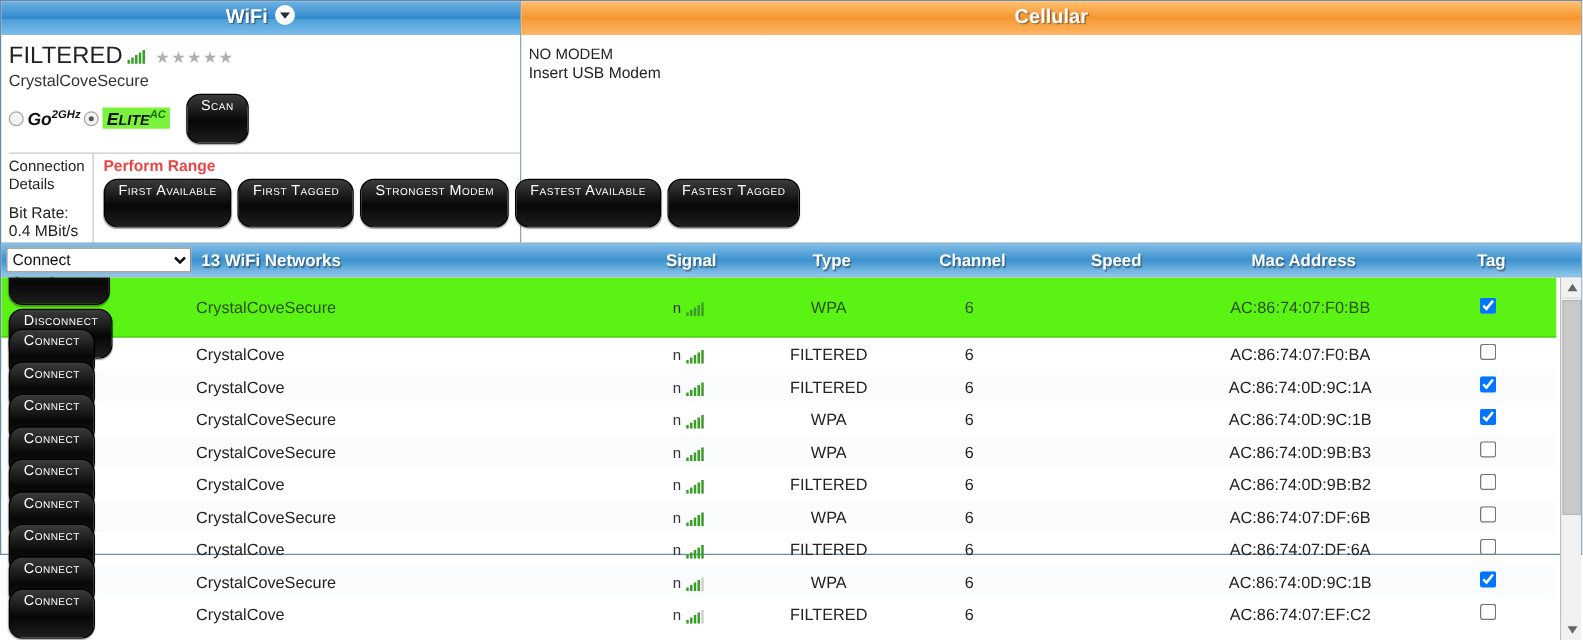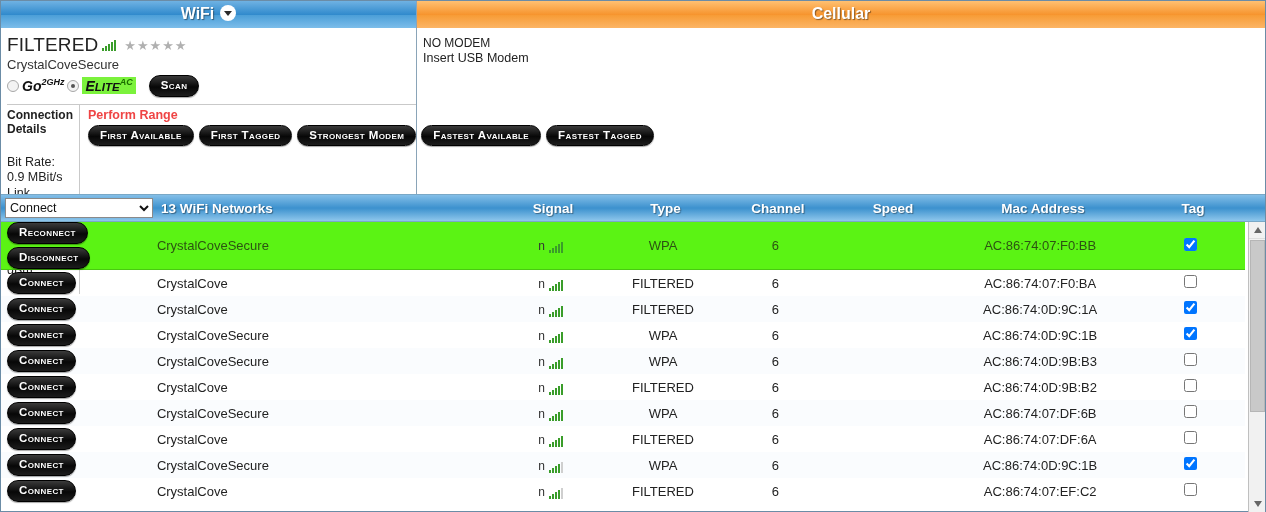--- a/index.html
+++ b/index.html
@@ -3,21 +3,21 @@
 <meta charset="utf-8">
 <style>
   * { box-sizing: border-box; margin: 0; padding: 0; }
   html, body {
     width: 1266px; height: 512px;
     font-family: "Liberation Sans", sans-serif;
     background: #ffffff;
     overflow: hidden;
   }
   #app {
-    width: 1266px; height: 512px;
+    width: 1266px; height: 444px;
     position: relative;
     border: 1px solid #6b8ca6;
     background: #fff;
   }
 
   
   .panels { display: flex; width: 100%; height: 193px; }
   .panel { position: relative; }
   .panel.wifi     { width: 416px; border-right: 1px solid #8aa4b8; }
   .panel.internet { width: 415px; border-right: 1px solid #8aa4b8; }
@@ -65,33 +65,33 @@
   }
   .brand { font-size: 14px; font-style: italic; font-weight: bold; color: #111; }
   .brand sup { font-size: 9px; font-style: italic; }
   .brand.elite { background: #7bf23c; padding: 0 3px; }
   .brand.elite sup { color: #1b6f00; }
 
   .pill {
     display: inline-block;
     background: linear-gradient(180deg,#3b3b3b 0%,#070707 55%,#1d1d1d 100%);
     color: #fff; border-radius: 11px;
-    font-size: 11.5px; font-variant: small-caps; font-weight: bold;
+    font-size: 11.5px; font-variant: small-caps; font-weight: normal;
     letter-spacing: .4px;
-    padding: 3px 11px 4px;
+    padding: 3px 11px 22px;
     border: 1px solid #000;
     box-shadow: 0 1px 1px rgba(0,0,0,.35);
     white-space: nowrap;
     line-height: 1.1;
   }
   .scan-pill { margin-left: 10px; }
 
   .split { display: flex; margin-top: 7px; border-top: 1px solid #c9c9c9; }
   .details { width: 140px; padding: 3px 6px 0 0; border-right: 1px solid #c9c9c9; min-height: 88px;}
-  .details h4 { font-size: 12px; font-weight: bold; color: #222; margin-bottom: 19px;}
+  .details h4 { font-size: 12px; font-weight: normal; color: #222; margin-bottom: 9px;}
   .details div { font-size: 12.5px; color: #222; line-height: 15.5px; }
 
   .range { padding: 3px 0 0 8px; }
   .range h4 { font-size: 12.5px; font-weight: bold; color: #ef4444; margin-bottom: 3px; }
   .range-btns { display: flex; gap: 5px; }
 
   
   .internet-body { text-align: center; padding-top: 8px; }
   .online { font-size: 17px; font-weight: bold; color: #1a7c16; letter-spacing:.3px; }
   .using  { font-size: 12.5px; color: #222; margin: 1px 0 3px; }
@@ -195,21 +195,21 @@
           <span class="radio"></span>
           <span class="brand">Go<sup>2GHz</sup></span>
           <span class="radio on"></span>
           <span class="brand elite">E<span style="font-size:11.5px">LITE</span><sup>AC</sup></span>
           <span class="pill scan-pill">Scan</span>
         </div>
 
         <div class="split">
           <div class="details">
             <h4>Connection Details</h4>
-            <div>Bit Rate: 0.9 MBit/s</div>
+            <div>Bit Rate: 0.4 MBit/s</div>
             <div>Link Quality: 55</div>
             <div>Signal: -55 dBm</div>
             <div>Noise: -103 dBm</div>
             <div>Channel: 6</div>
           </div>
           <div class="range">
             <h4>Perform Range</h4>
             <div class="range-btns">
               <span class="pill">First Available</span>
               <span class="pill">First Tagged</span>

